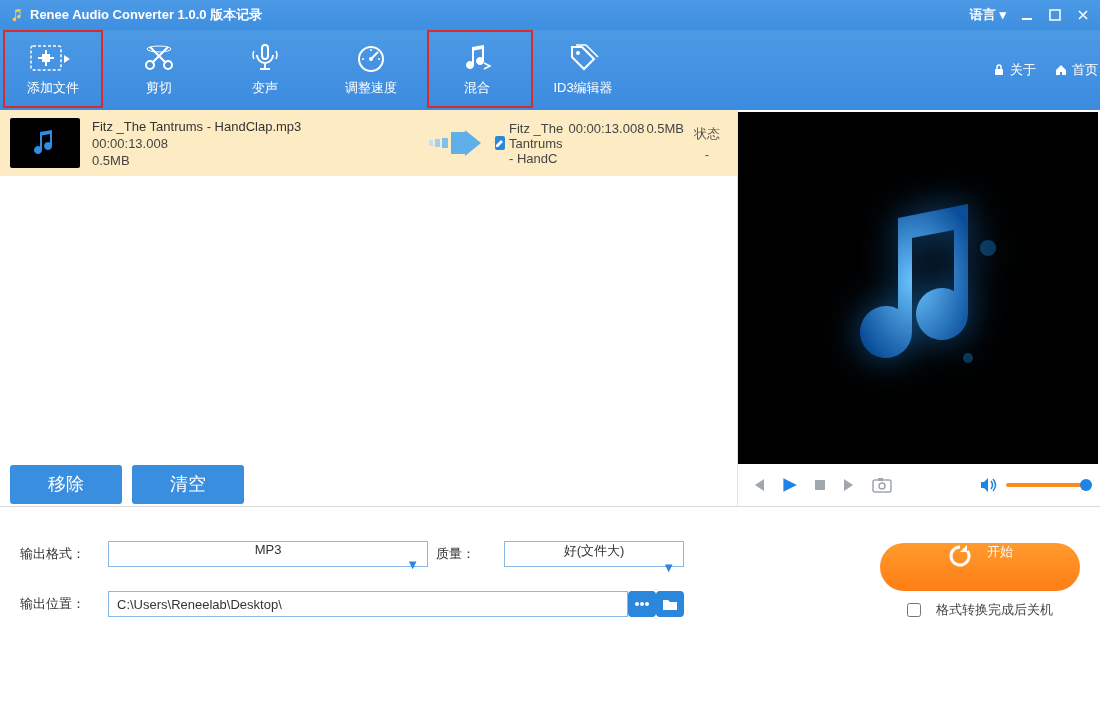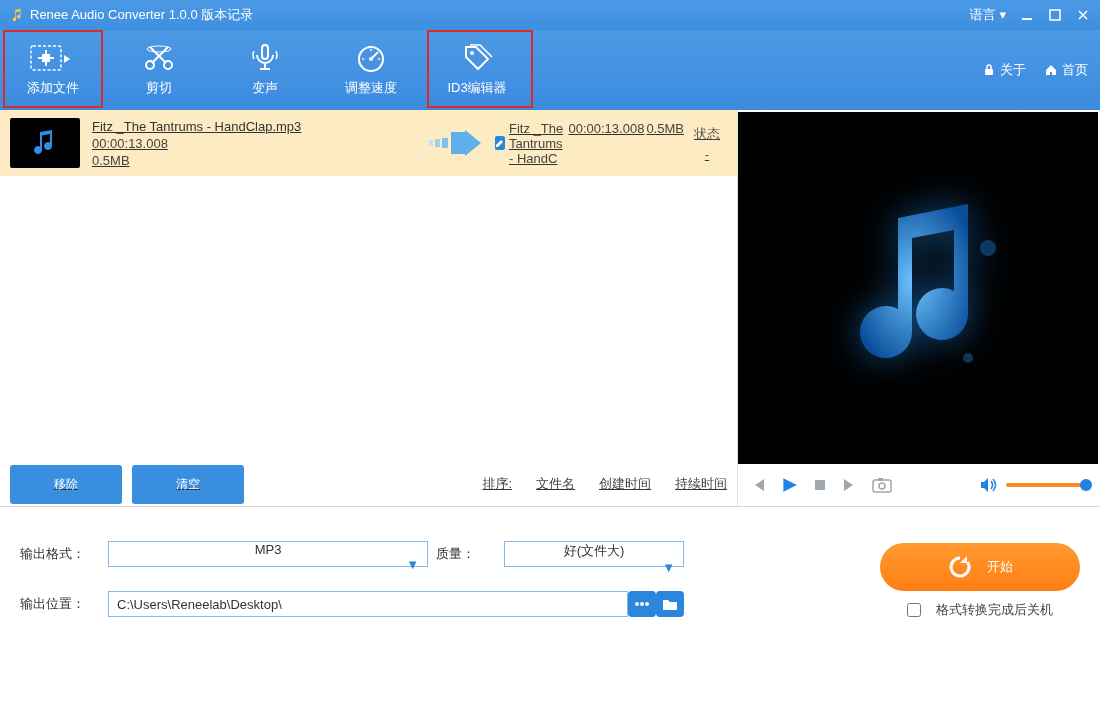--- a/index.html
+++ b/index.html
@@ -1,50 +1,50 @@
 <!DOCTYPE html>
 <html><head>
 <meta charset="utf-8">
 <style>
   *{box-sizing:border-box;margin:0;padding:0;font-family:"Microsoft YaHei","Segoe UI",Arial,sans-serif;font-size:13px;}
   body{width:1100px;height:706px;background:#fff;overflow:hidden;color:#333;}
   .window{display:flex;flex-direction:column;height:100%;}
 
   
-  .titlebar{height:30px;background:linear-gradient(#4c9ae6,#3e8fe0);display:flex;align-items:center;padding:0 10px;color:#fff;font-size:12px;}
+  .titlebar{height:30px;background:linear-gradient(#4c9ae6,#3e8fe0);display:flex;align-items:center;padding:0 10px;color:#fff;font-size:12px;font-weight:bold;}
   .titlebar .spacer{flex:1;}
   .titlebar .tctl{margin-left:14px;cursor:pointer;}
   .titlebar .tctl svg{display:block;}
   .appicon{width:14px;height:14px;margin-right:6px;}
 
   
   .toolbar{height:80px;background:linear-gradient(#4c99e4,#3c8bdf);display:flex;align-items:stretch;color:#fff;position:relative;}
   .tb-item{width:106px;display:flex;flex-direction:column;align-items:center;justify-content:center;gap:6px;cursor:pointer;}
   .tb-item .lbl{font-size:13px;}
   .tb-icon{height:30px;display:flex;align-items:center;justify-content:center;}
-  .tb-right{margin-left:auto;display:flex;gap:18px;padding-right:12px;}
+  .tb-right{margin-left:auto;display:flex;gap:18px;padding-right:2px;}
   .tb-right .link{display:flex;align-items:center;gap:4px;cursor:pointer;color:#fff;font-size:13px;}
   .highlight{position:absolute;border:2px solid #d92b2b;pointer-events:none;}
 
   
   .main{flex:1;display:flex;min-height:0;}
-  .leftpane{flex:1;display:flex;flex-direction:column;border-right:1px solid #e3e3e3;min-width:0;text-decoration:underline;}
+  .leftpane{flex:1;display:flex;flex-direction:column;border-right:1px solid #e3e3e3;min-width:0;}
   .filelist{flex:1;overflow:auto;background:#fff;}
   .row{display:flex;align-items:center;background:#fdecc3;padding:8px 10px;gap:12px;}
   .thumb{width:70px;height:50px;background:#000;border-radius:2px;display:flex;align-items:center;justify-content:center;}
   .fileinfo{display:flex;flex-direction:column;gap:2px;font-size:12px;color:#444;min-width:0;}
   .fileinfo .fn{color:#333;}
   .arrowblock{margin-left:auto;display:flex;align-items:center;}
   .outinfo{display:flex;gap:2px;font-size:12px;color:#444;min-width:0;width:180px;}
   .outinfo .fn{display:flex;align-items:center;gap:4px;}
   .editico{width:14px;height:14px;background:#2b87db;border-radius:2px;display:inline-flex;align-items:center;justify-content:center;}
   .statuscol{width:40px;text-align:center;font-size:12px;color:#555;display:flex;flex-direction:column;gap:4px;}
 
   .listactions{height:44px;display:flex;align-items:center;gap:10px;padding:0 10px;}
-  .pillbtn{width:112px;height:39px;border:none;background:#3a8edf;color:#fff;border-radius:3px;cursor:pointer;font-size:12px;}
+  .pillbtn{width:112px;height:39px;border:none;background:#3a8edf;color:#fff;border-radius:3px;cursor:pointer;font-size:18px;}
   .sortbar{margin-left:auto;display:flex;align-items:center;gap:24px;color:#444;}
   .sortbar span{cursor:pointer;}
 
   
   .rightpane{width:360px;display:flex;flex-direction:column;margin:2px 2px 0 0;}
   .preview{flex:1;background:#000;display:flex;align-items:center;justify-content:center;position:relative;}
   .player{height:42px;display:flex;align-items:center;gap:14px;padding:0 12px;}
   .pbtn{cursor:pointer;color:#9fa6ae;display:flex;}
   .pbtn.play{color:#1f84e4;}
   .volwrap{margin-left:auto;display:flex;align-items:center;gap:8px;}
@@ -55,21 +55,21 @@
   .bottom{height:200px;border-top:1px solid #d9d9d9;padding:30px 20px 10px 20px;display:flex;gap:40px;}
   .formgrid{display:grid;grid-template-columns:80px 320px 60px 180px;grid-auto-rows:34px;align-items:center;column-gap:8px;row-gap:16px;}
   .lblcell{color:#333;}
   .combo{height:26px;border:1px solid #8ab8e6;background:#fff;display:flex;align-items:center;padding:0 8px;color:#333;cursor:pointer;position:relative;flex-direction:column;}
   .combo .caret{margin-left:auto;color:#2b87db;}
   .pathbox{grid-column:2 / span 3;display:flex;align-items:center;gap:0;justify-content:flex-end;}
   .pathinput{flex:1;height:26px;border:1px solid #8ab8e6;padding:0 8px;color:#333;display:flex;align-items:center;}
   .iconbtn{width:28px;height:26px;background:#2b87db;border-radius:4px;display:flex;align-items:center;justify-content:center;cursor:pointer;}
 
   .startside{margin-left:auto;display:flex;flex-direction:column;align-items:center;gap:10px;padding-top:6px;}
-  .startbtn{width:200px;height:48px;border:none;border-radius:24px;background:linear-gradient(#ff9a2e,#ff7e14);color:#fff;font-size:24px;display:flex;align-items:center;justify-content:center;gap:14px;cursor:pointer;}
+  .startbtn{width:200px;height:48px;border:none;border-radius:24px;background:linear-gradient(#ff9a2e,#ff7e14);color:#fff;font-size:24px;display:flex;align-items:flex-start;justify-content:center;gap:14px;cursor:pointer;}
   .chk{display:flex;align-items:center;gap:15px;color:#444;}
   .chk input{width:14px;height:14px;}
 
   
   .bignote{width:200px;height:200px;filter:drop-shadow(0 0 18px rgba(30,130,220,0.6));}
 </style>
 </head>
 <body>
 
 <div class="window">
@@ -143,20 +143,29 @@
         <svg width="34" height="30" viewBox="0 0 34 30">
             <circle cx="17" cy="16" r="12" fill="none" stroke="#fff" stroke-width="2"></circle>
             <path d="M17 16L24 9" stroke="#fff" stroke-width="2"></path>
             <circle cx="17" cy="16" r="2" fill="#fff"></circle>
             <path d="M8 16h2M24 16h2M17 6v2" stroke="#fff" stroke-width="1.5"></path>
           </svg>
       </div>
       <span class="lbl">调整速度</span>
     </div>
 
+    <div class="tb-item">
+      <div class="tb-icon">
+        <svg width="34" height="30" viewBox="0 0 34 30">
+            <path d="M12 4l12-2v16a4 4 0 11-2-3.4V6l-8 1.4V22a4 4 0 11-2-3.4V4z" fill="#fff"></path>
+            <path d="M24 20l6 3-6 3" stroke="#fff" stroke-width="1.5" fill="none"></path>
+          </svg>
+      </div>
+      <span class="lbl">混合</span>
+    </div>
 
     <div class="tb-item">
       <div class="tb-icon">
         <svg width="34" height="30" viewBox="0 0 34 30">
             <path d="M6 4h10l12 12-10 10L6 14V4z" fill="none" stroke="#fff" stroke-width="2"></path>
             <circle cx="12" cy="10" r="2" fill="#fff"></circle>
             <path d="M10 2h10l12 12" fill="none" stroke="#fff" stroke-width="1.5"></path>
           </svg>
       </div>
       <span class="lbl">ID3编辑器</span>
@@ -217,26 +226,20 @@
           <div class="statuscol">
             <span>状态</span>
             <span>-</span>
           </div>
         </div>
       </div>
 
       <div class="listactions">
         <button class="pillbtn">移除</button>
         <button class="pillbtn">清空</button>
-        <div class="sortbar">
-          <span>排序:</span>
-          <span>文件名</span>
-          <span>创建时间</span>
-          <span>持续时间</span>
-        </div>
       </div>
     </div>
 
     <div class="rightpane">
       <div class="preview">
         <svg class="bignote" viewBox="0 0 200 200">
           <defs>
               <radialGradient id="g" cx="50%" cy="50%" r="60%">
                 <stop offset="0%" stop-color="#6cc4ff"></stop>
                 <stop offset="100%" stop-color="#0a4e9a"></stop>

